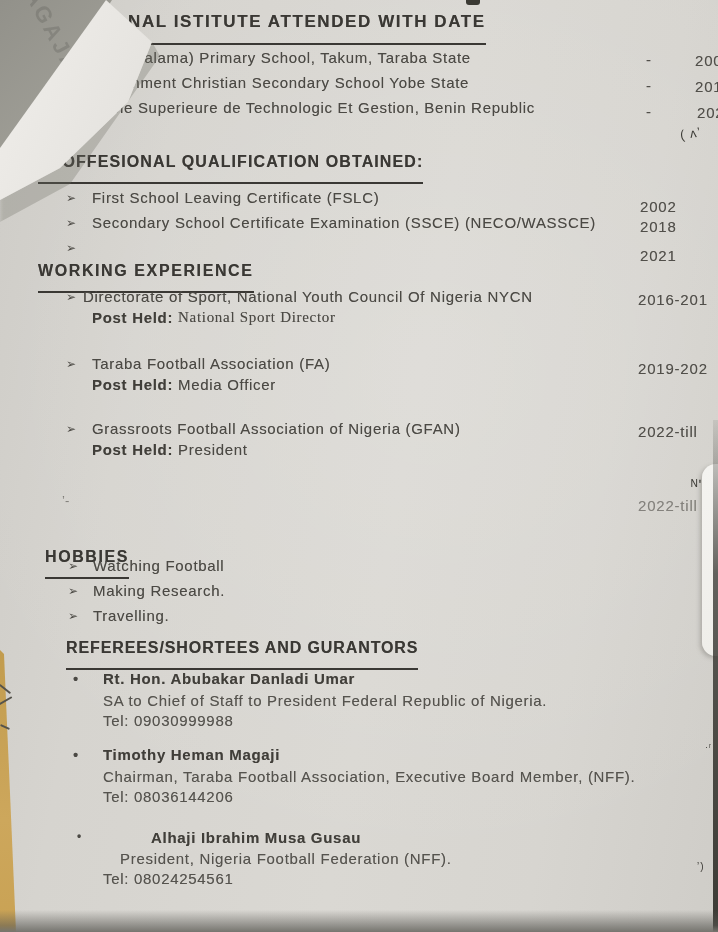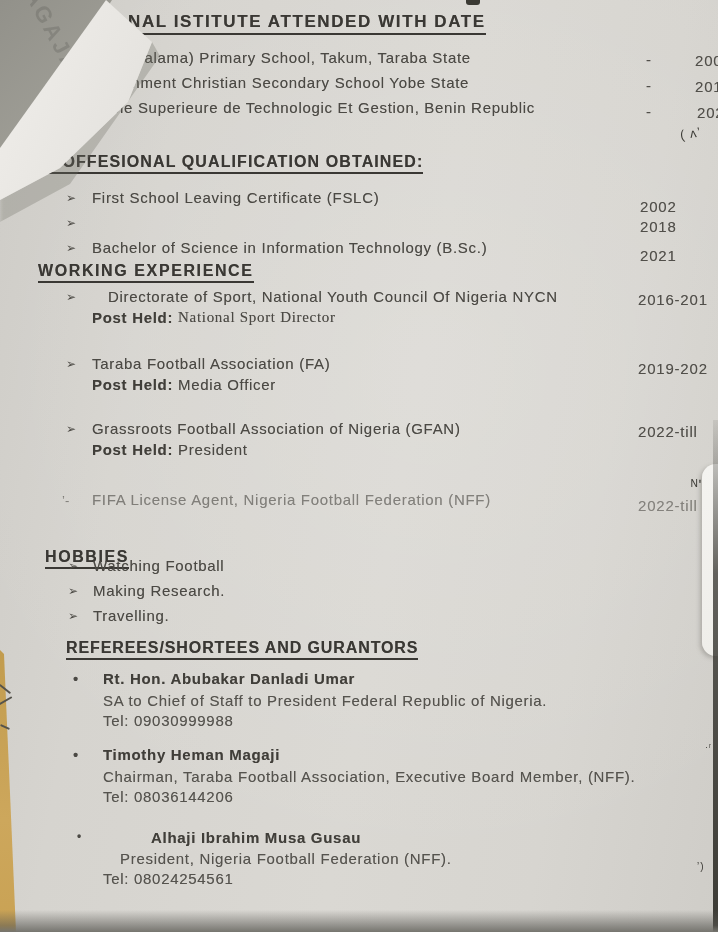--- a/index.html
+++ b/index.html
@@ -58,21 +58,21 @@
   .s1{left:-2px;top:688px;width:14px;height:2px;transform:rotate(38deg);}
   .s2{left:-3px;top:700px;width:16px;height:2px;transform:rotate(-30deg);}
   .s3{left:0px;top:726px;width:10px;height:2px;transform:rotate(24deg);}
   .speck{position:absolute;left:466px;top:0px;width:14px;height:5px;background:#3b3a34;border-radius:0 0 3px 3px;}
   .ink{position:absolute;font-size:10px;color:#3d3c37;letter-spacing:1px;}
   
   .h{
     font-weight:700;color:#3a3834;letter-spacing:1.1px;font-size:16px;
     text-shadow:0 0 .6px rgba(58,56,52,.6);
   }
-  .h .u{border-bottom:2px solid #3a3834;padding-bottom:1px;display:inline-block;}
+  .h .u{border-bottom:2px solid #3a3834;padding-bottom:11px;display:inline-block;}
   .title{font-size:17px;letter-spacing:1.6px;}
   .t{
     font-size:15px;letter-spacing:.7px;color:#4b4944;
     text-shadow:0 0 .5px rgba(75,73,68,.45);
   }
   .date{font-size:15px;letter-spacing:.8px;color:#514f4a;text-shadow:0 0 .5px rgba(75,73,68,.4);}
   .bullet{font-size:12px;color:#4b4944;}
   .dot{font-size:15px;font-weight:700;}
   .b{font-weight:700;color:#403e39;}
   .sub{color:#55534e;}
@@ -108,35 +108,35 @@
     <span class="u">PROFFESIONAL QUALIFICATION OBTAINED:</span>
   </div>
 
   <div class="abs" style="left:0;top:189px;width:718px;height:20px;">
     <span class="abs bullet" style="left:66px;top:2px;">➢</span>
     <span class="abs t" style="left:92px;">First School Leaving Certificate (FSLC)</span>
     <span class="abs date" style="left:640px;top:9px;">2002</span>
   </div>
   <div class="abs" style="left:0;top:214px;width:718px;height:20px;">
     <span class="abs bullet" style="left:66px;top:2px;">➢</span>
+    <span class="abs t" style="left:92px;">Secondary School Certificate Examination (SSCE) (NECO/WASSCE)</span>
     <span class="abs date" style="left:640px;top:4px;">2018</span>
   </div>
   <div class="abs" style="left:0;top:239px;width:718px;height:20px;">
     <span class="abs bullet" style="left:66px;top:2px;">➢</span>
-    <span class="abs t" style="left:92px;">Bachelor of Science in Information Technology (B.Sc.)</span>
     <span class="abs date" style="left:640px;top:8px;">2021</span>
   </div>
 
   <div class="abs h" style="left:38px;top:262px;letter-spacing:1.6px;">
     <span class="u">WORKING EXPERIENCE</span>
   </div>
 
   <div class="abs" style="left:0;top:288px;width:718px;height:44px;">
     <span class="abs bullet" style="left:66px;top:2px;">➢</span>
-    <span class="abs t" style="left:108px;">Directorate of Sport, National Youth Council Of Nigeria NYCN</span>
+    <span class="abs t" style="left:83px;">Directorate of Sport, National Youth Council Of Nigeria NYCN</span>
     <span class="abs date" style="left:638px;top:3px;text-align:right;">2016-201</span>
     <span class="abs t b" style="left:92px;top:21px;">Post Held:</span>
     <span class="abs t" style="left:178px;top:21px;font-family:Liberation Serif, serif;">National Sport Director</span>
   </div>
 
   <div class="abs" style="left:0;top:355px;width:718px;height:44px;">
     <span class="abs bullet" style="left:66px;top:2px;">➢</span>
     <span class="abs t" style="left:92px;">Taraba Football Association (FA)</span>
     <span class="abs date" style="left:638px;top:5px;">2019-202</span>
     <span class="abs t b" style="left:92px;top:21px;">Post Held:</span>
@@ -146,21 +146,20 @@
   <div class="abs" style="left:0;top:420px;width:718px;height:44px;">
     <span class="abs bullet" style="left:66px;top:2px;">➢</span>
     <span class="abs t" style="left:92px;">Grassroots Football Association of Nigeria (GFAN)</span>
     <span class="abs date" style="left:638px;top:3px;">2022-till</span>
     <span class="abs t b" style="left:92px;top:21px;">Post Held:</span>
     <span class="abs t" style="left:178px;top:21px;">President</span>
   </div>
 
   <div class="abs faded" style="left:0;top:491px;width:718px;height:22px;">
     <span class="abs bullet" style="left:62px;top:2px;font-size:13px;">’-</span>
-    <span class="abs t" style="left:92px;">FIFA License Agent, Nigeria Football Federation (NFF)</span>
     <span class="abs date" style="left:638px;top:6px;">2022-till</span>
   </div>
 
   <div class="abs h" style="left:45px;top:520px;letter-spacing:1.6px;margin-top:28px;">
     <span class="u">HOBBIES</span>
   </div>
 
   <div class="abs" style="left:0;top:557px;width:718px;height:20px;">
     <span class="abs bullet" style="left:68px;top:2px;">➢</span>
     <span class="abs t" style="left:93px;">Watching Football</span>

